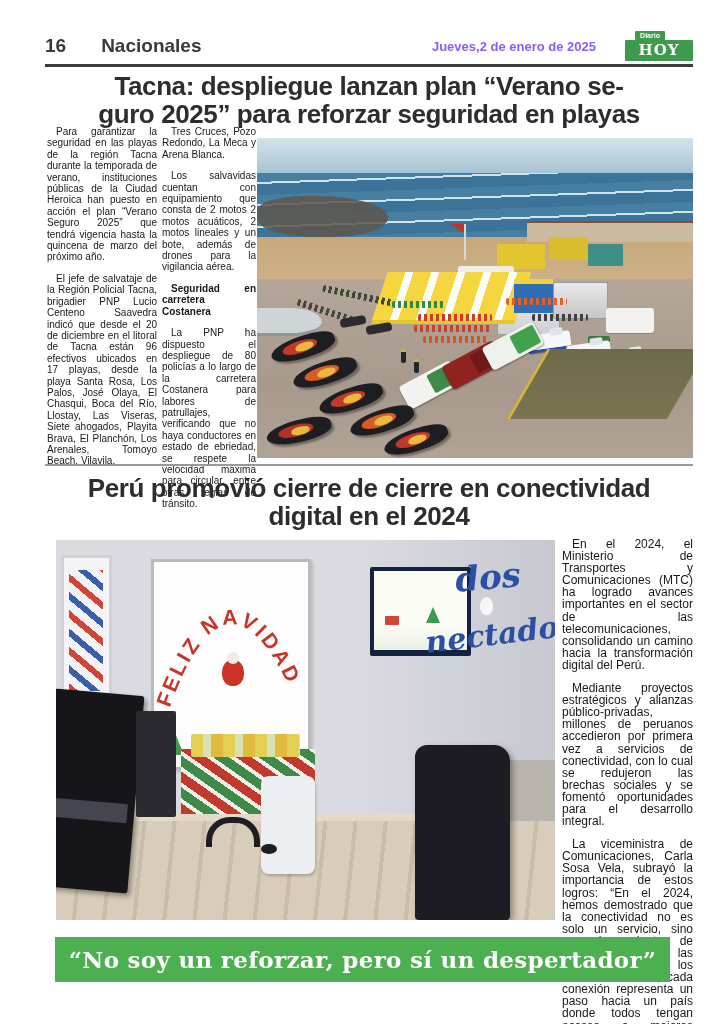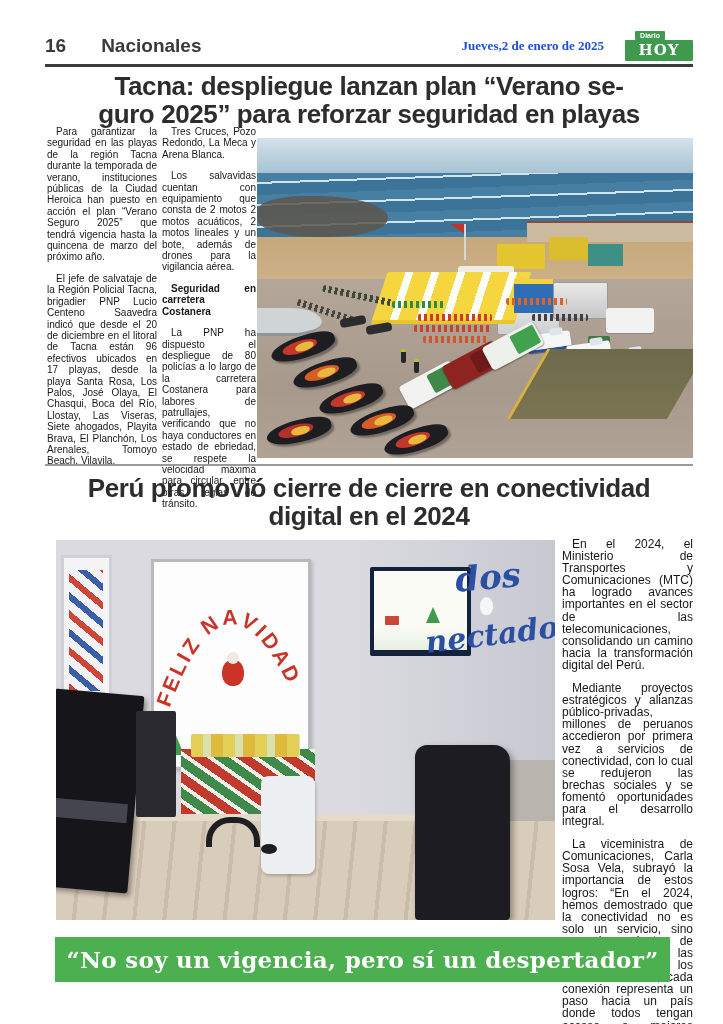--- a/index.html
+++ b/index.html
@@ -6,21 +6,21 @@
   .page{
     position:relative;width:723px;height:1024px;margin:0 auto;
     background:#ffffff;overflow:hidden;
     font-family:"Liberation Sans", sans-serif;color:#1c1c1c;
   }
   
   .hdr{position:absolute;left:45px;top:30px;width:648px;height:32px;display:flex;align-items:center;gap:21px;}
   .hdr .pageno{font-size:19px;font-weight:700;color:#3a3a3a;}
   .hdr .section{font-size:19px;font-weight:700;color:#3a3a3a;margin-left:14px;}
   .hdr .spacer{flex:1;}
-  .hdr .date{font-size:13px;font-weight:700;color:#1d4ed8;font-family:Liberation Serif, serif;}
+  .hdr .date{font-size:13px;font-weight:700;color:#8b5cf6;margin-right:8px;}
   .logo{width:68px;}
   .logo-top{display:block;width:30px;margin:0 auto 0 10px;background:#3f9a4d;color:#fff;
     font-size:7px;font-weight:700;text-align:center;padding:1px 0;border-radius:1px;}
   .logo-main{display:block;background:#3f9a4d;color:#fff;text-align:center;
     font-family:"DejaVu Serif", serif;font-weight:700;font-size:15px;letter-spacing:1px;
     padding:1px 0 2px;border-radius:1px;}
   .hdr-rule{position:absolute;left:45px;top:64px;width:648px;height:3px;background:#3c3c3c;}
   
   .headline{position:absolute;left:45px;width:648px;text-align:center;
     font-weight:700;color:#2d2d2d;font-size:26px;line-height:28px;letter-spacing:-0.4px;}
@@ -304,16 +304,16 @@
     <div class="p2-chair-b"></div>
   </div>
 
   <div class="a2-col">
     <p>En el 2024, el Ministerio de Transportes y Comunicaciones (MTC) ha logrado avances importantes en el sector de las telecomunicaciones, consolidando un camino hacia la transformación digital del Perú.</p>
     <p>Mediante proyectos estratégicos y alianzas público-privadas, millones de peruanos accedieron por primera vez a servicios de conectividad, con lo cual se redujeron las brechas sociales y se fomentó oportunidades para el desarrollo integral.</p>
     <p>La viceministra de Comunicaciones, Carla Sosa Vela, subrayó la importancia de estos logros: “En el 2024, hemos demostrado que la conectividad no es solo un servicio, sino una herramienta de cambio. Desde las escuelas hasta los centros de salud, cada conexión representa un paso hacia un país donde todos tengan acceso a mejores oportunidades”.</p>
   </div>
 
   <div class="banner">
-    <span>“No soy un vigencia, pero sí un despertador”</span>
+    <span>“No soy un reforzar, pero sí un despertador”</span>
   </div>
 
 </div>
 
 </body></html>

